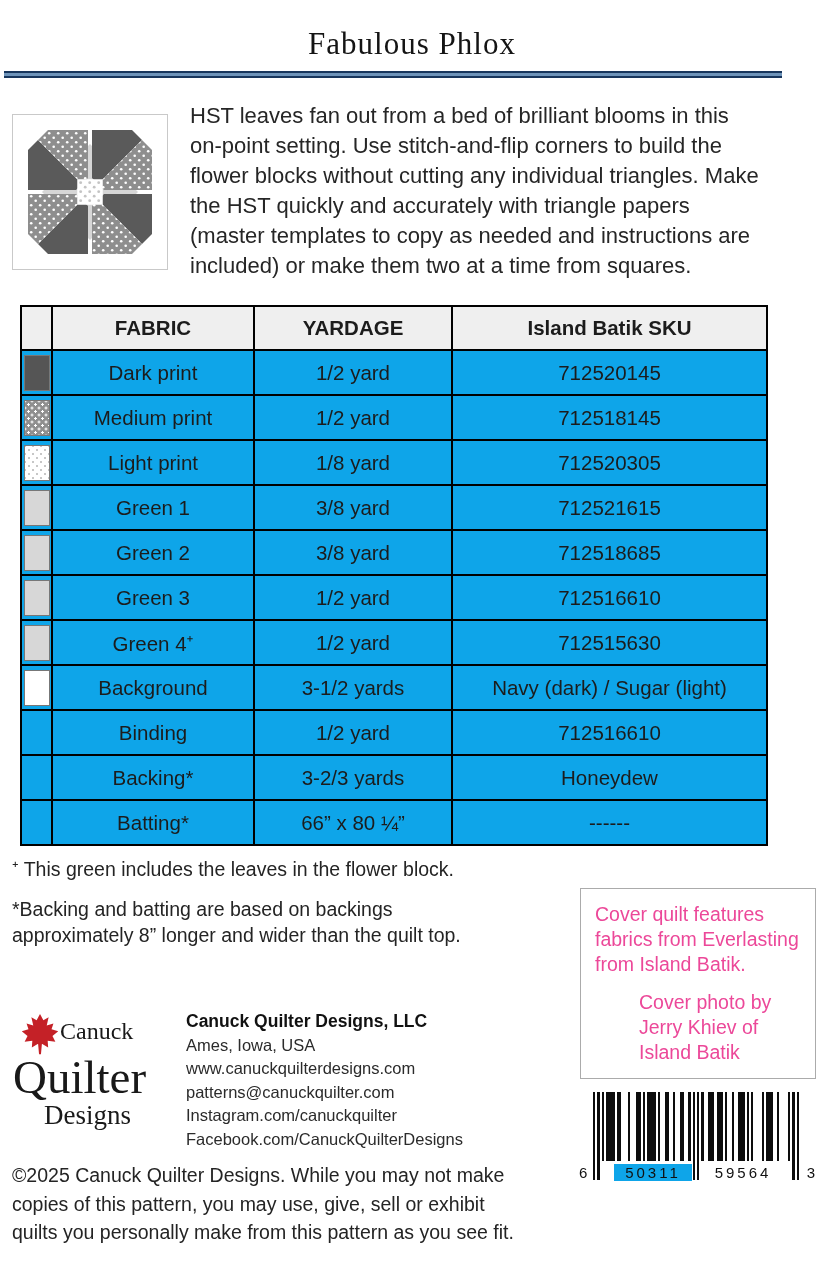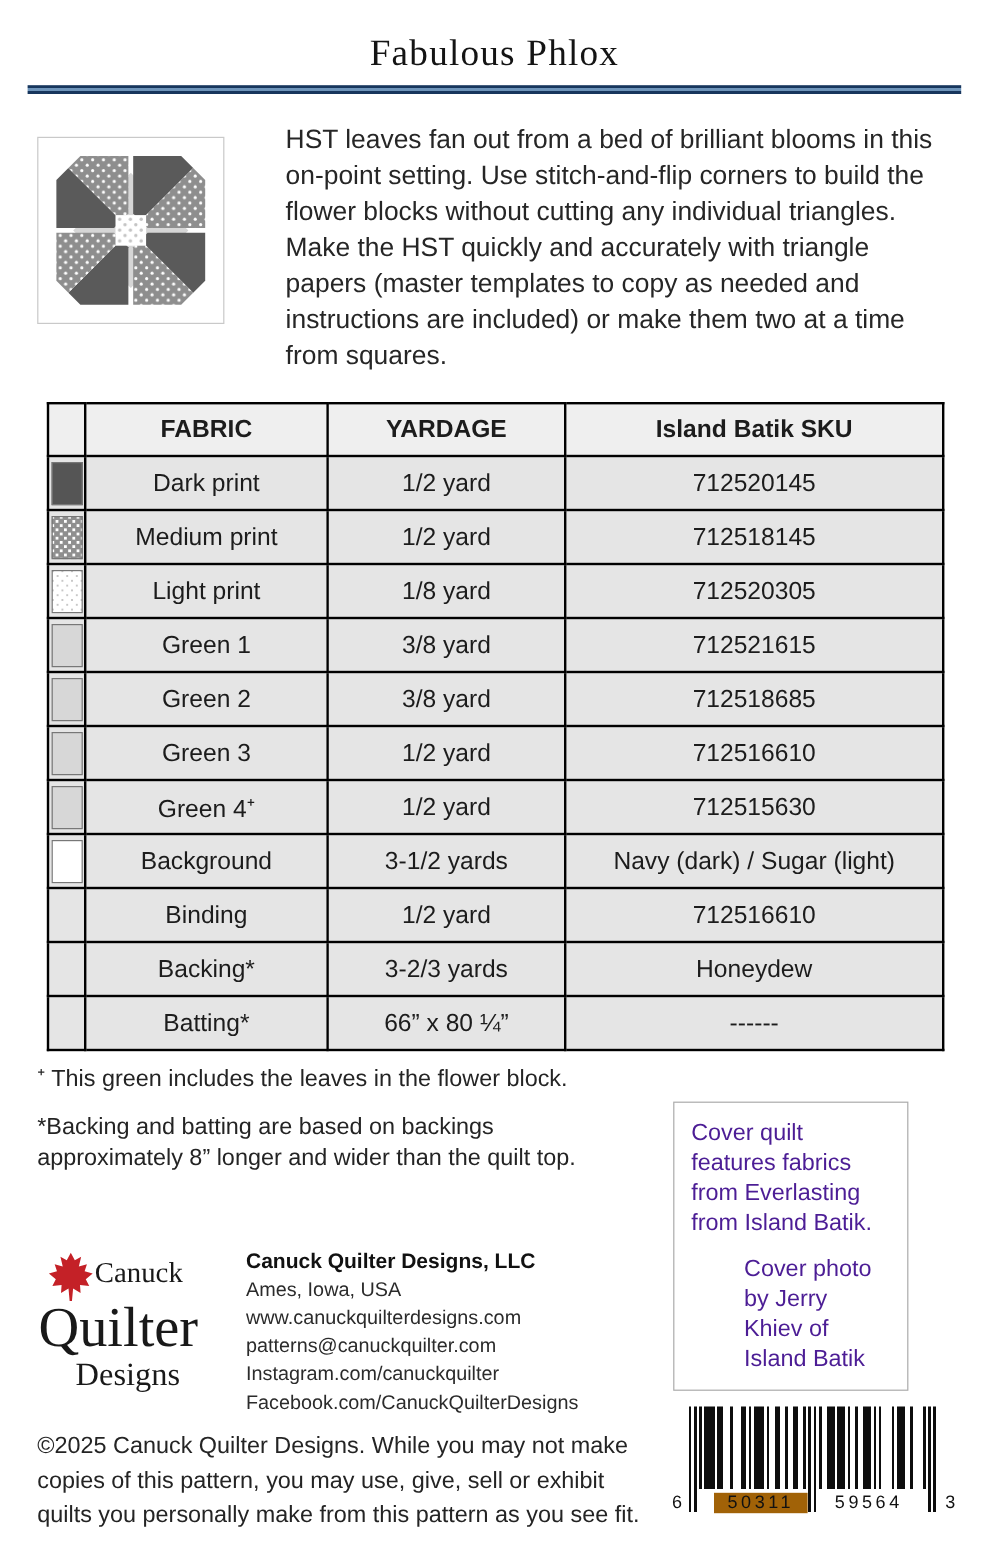--- a/index.html
+++ b/index.html
@@ -1,52 +1,52 @@
 <!DOCTYPE html>
 <html><head>
 <meta charset="utf-8">
 <style>
   html,body { margin:0; padding:0; }
   body {
     width:824px; height:1286px; background:#ffffff; overflow:hidden;
     font-family:"Liberation Sans", sans-serif; color:#1c1c1c; position:relative;
   }
-  .page { padding:0 31px; }
+  .page { padding:0 12px; }
 
   
   .title {
     margin-top:26px; text-align:center;
     font-family:"Liberation Serif", serif; font-size:31px; letter-spacing:1px; color:#141414;
   }
   .title-rule {
     margin-top:9px; height:8px; width:778px; margin-left:-8px;
     background:linear-gradient(to bottom,#17365d 0,#17365d 2px,#6e94ba 2px,#6e94ba 5px,#17365d 5px,#17365d 7px,transparent 7px);
   }
 
   
-  .intro { display:flex; margin-top:22px;gap:29px; }
+  .intro { display:flex; margin-top:22px; }
   .block-figure {
     flex:none; width:140px; height:140px; border:1px solid #c9c9c9;
     padding:7px; margin-top:13px; background:#fff;
   }
   .intro-text {
     margin-left:22px; width:575px; font-size:22px; line-height:30px; color:#262626;
   }
 
   
   table.fabric {
     border-collapse:collapse; margin-top:24px; margin-left:8px;
     width:746px; table-layout:fixed;border-radius:17px;
   }
   table.fabric th, table.fabric td {
     border:2px solid #000; text-align:center; vertical-align:middle;
     font-size:20.5px; padding:0; overflow:hidden;
   }
   table.fabric th { background:#efefef; font-weight:bold; height:42px; }
-  table.fabric td { height:43px; background:#e5e5e5; }
+  table.fabric td { height:43px; background:#0ea5e9; }
   .swatch { width:26px; height:36px; margin:0 auto; border:1px solid #777; box-sizing:border-box; }
   .swatch.dark-print { background:#555555; }
   .swatch.medium-print {
     background-color:#8f8f8f;
     background-image:radial-gradient(#ffffff 1.1px, transparent 1.25px),
                      radial-gradient(#ffffff 1.1px, transparent 1.25px);
     background-size:7px 7px; background-position:0 0,3.5px 3.5px;
   }
   .swatch.light-print {
     background-color:#ffffff;
@@ -72,30 +72,30 @@
   .logo .l1 { position:absolute; left:48px; top:10px; font-size:24px; }
   .logo .l2 { position:absolute; left:1px;  top:42px; font-size:47px; }
   .logo .l3 { position:absolute; left:32px; top:92px; font-size:27px; }
 
   .contact { margin-left:16px; font-size:16.5px; line-height:23.5px; color:#2b2b2b; padding-top:2px; }
   .contact .name { font-weight:bold; font-size:17.5px; color:#111; }
 
   .copyright { margin-top:10px; width:518px; font-size:19.5px; line-height:28.5px; color:#242424; }
 
   .cover-box {
-    border:1px solid #ababab; width:196px; box-sizing:border-box;
-    padding:13px 14px; font-size:19.5px; line-height:25px; color:#4c1d95;
+    border:1px solid #ababab; width:236px; box-sizing:border-box;
+    padding:13px 14px; font-size:19.5px; line-height:25px; color:#ec4899;
   }
   .cover-box .p2 { margin-top:13px;margin-left:44px; }
 
   .barcode { position:relative; margin-top:13px; width:232px; height:96px; background:#fff; }
   .barcode svg { position:absolute; left:13px; top:0; }
   .barcode .d { position:absolute; font-size:15px; color:#111; letter-spacing:1px; }
   .barcode .d6 { left:-1px; top:72px; }
-  .barcode .g1 { left:34px; top:72px; width:78px; text-align:center; background:#a16207; letter-spacing:3px; }
+  .barcode .g1 { left:34px; top:72px; width:78px; text-align:center; background:#0ea5e9; letter-spacing:3px; }
   .barcode .g2 { left:124px; top:72px; width:78px; text-align:center; background:#fff; letter-spacing:3px; }
   .barcode .d3 { right:-4px; top:72px; }
 </style>
 </head>
 <body>
 
 <div class="page">
 
   <div class="title">Fabulous Phlox</div>
   <div class="title-rule"></div>

